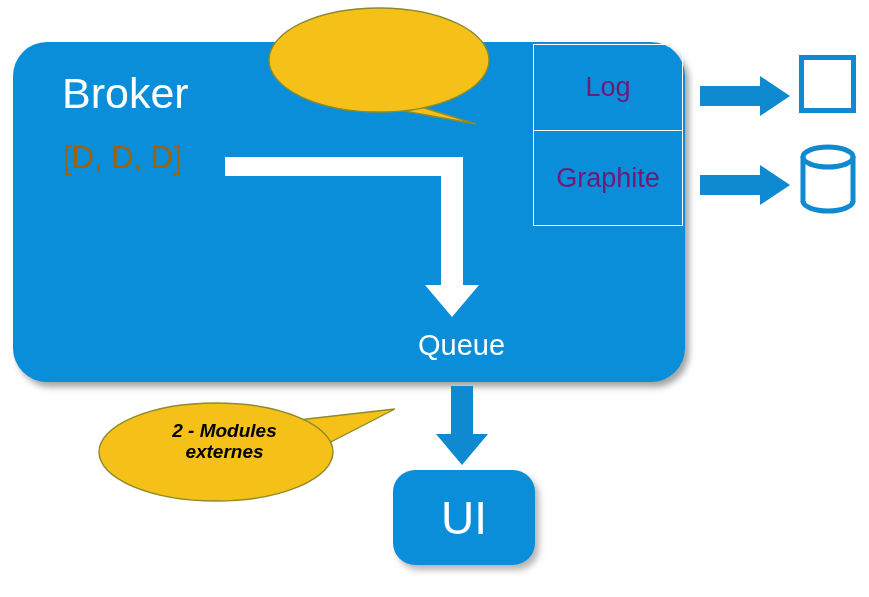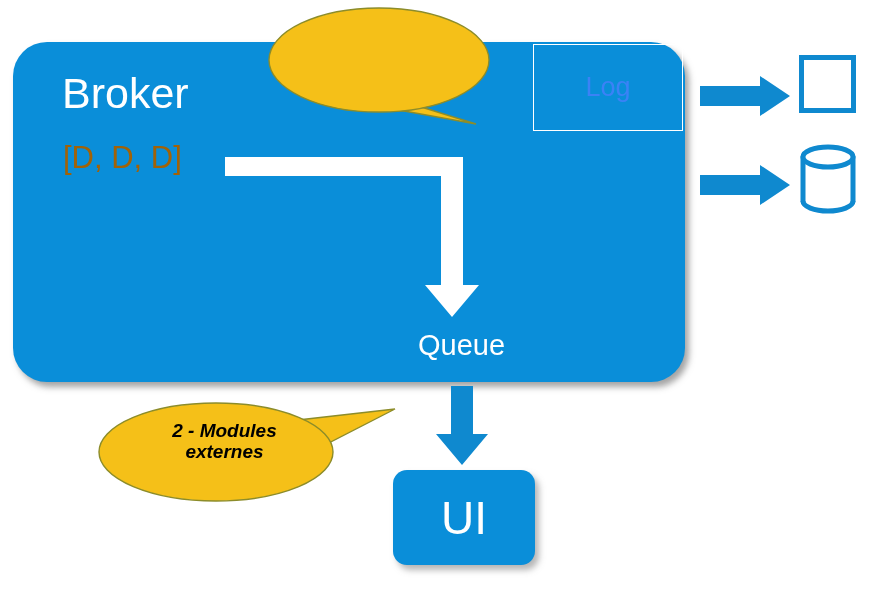--- a/index.html
+++ b/index.html
@@ -66,21 +66,21 @@
     height: 182px;
     overflow: hidden;
   }
   .module-cell {
     position: absolute;
     left: 0;
     width: 150px;
     border-left: 1.6px solid #ffffff;
     border-right: 1.6px solid #ffffff;
     box-sizing: border-box;
-    color: #3b82f6;
+    color: #701a75;
     font-size: 27px;
     display: flex;
     align-items: center;
     justify-content: center;
   }
   .module-cell.first {
     top: 0;
     height: 87px;
     border-top: 1.6px solid #ffffff;
     border-bottom: 1.6px solid #ffffff;
@@ -142,21 +142,21 @@
     height: 80px;
   }
   
   .ui-box {
     position: absolute;
     left: 393px;
     top: 470px;
     width: 142px;
     height: 95px;
     background: #0a8ed9;
-    border-radius: 14px;
+    border-radius: 22px;
     box-shadow: 4px 5px 6px rgba(110, 110, 110, 0.5);
     display: flex;
     align-items: center;
     justify-content: center;
   }
   .ui-label {
     font-size: 46px;
     color: #ffffff;
     line-height: 1;
   }
@@ -206,20 +206,23 @@
   <div class="broker-box"></div>
 
   <div class="broker-title">Broker</div>
 
   <div class="broker-subtitle">[D, D, D]</div>
 
   <div class="module-table">
     <div class="module-cell first">
       <span>Log</span>
     </div>
+    <div class="module-cell second">
+      <span>Graphite</span>
+    </div>
   </div>
 
   <svg class="elbow-arrow" viewBox="0 0 255 175">
     <path d="M 0 12 L 238 12 L 238 140 L 254 140 L 227 172 L 200 140 L 216 140 L 216 31 L 0 31 Z" fill="#ffffff"></path>
   </svg>
 
   <div class="queue-label">Queue</div>
 
   <svg class="block-arrow arrow-log" viewBox="0 0 90 40">
     <path d="M 0 10 L 60 10 L 60 0 L 90 20 L 60 40 L 60 30 L 0 30 Z" fill="#0f89cf"></path>

